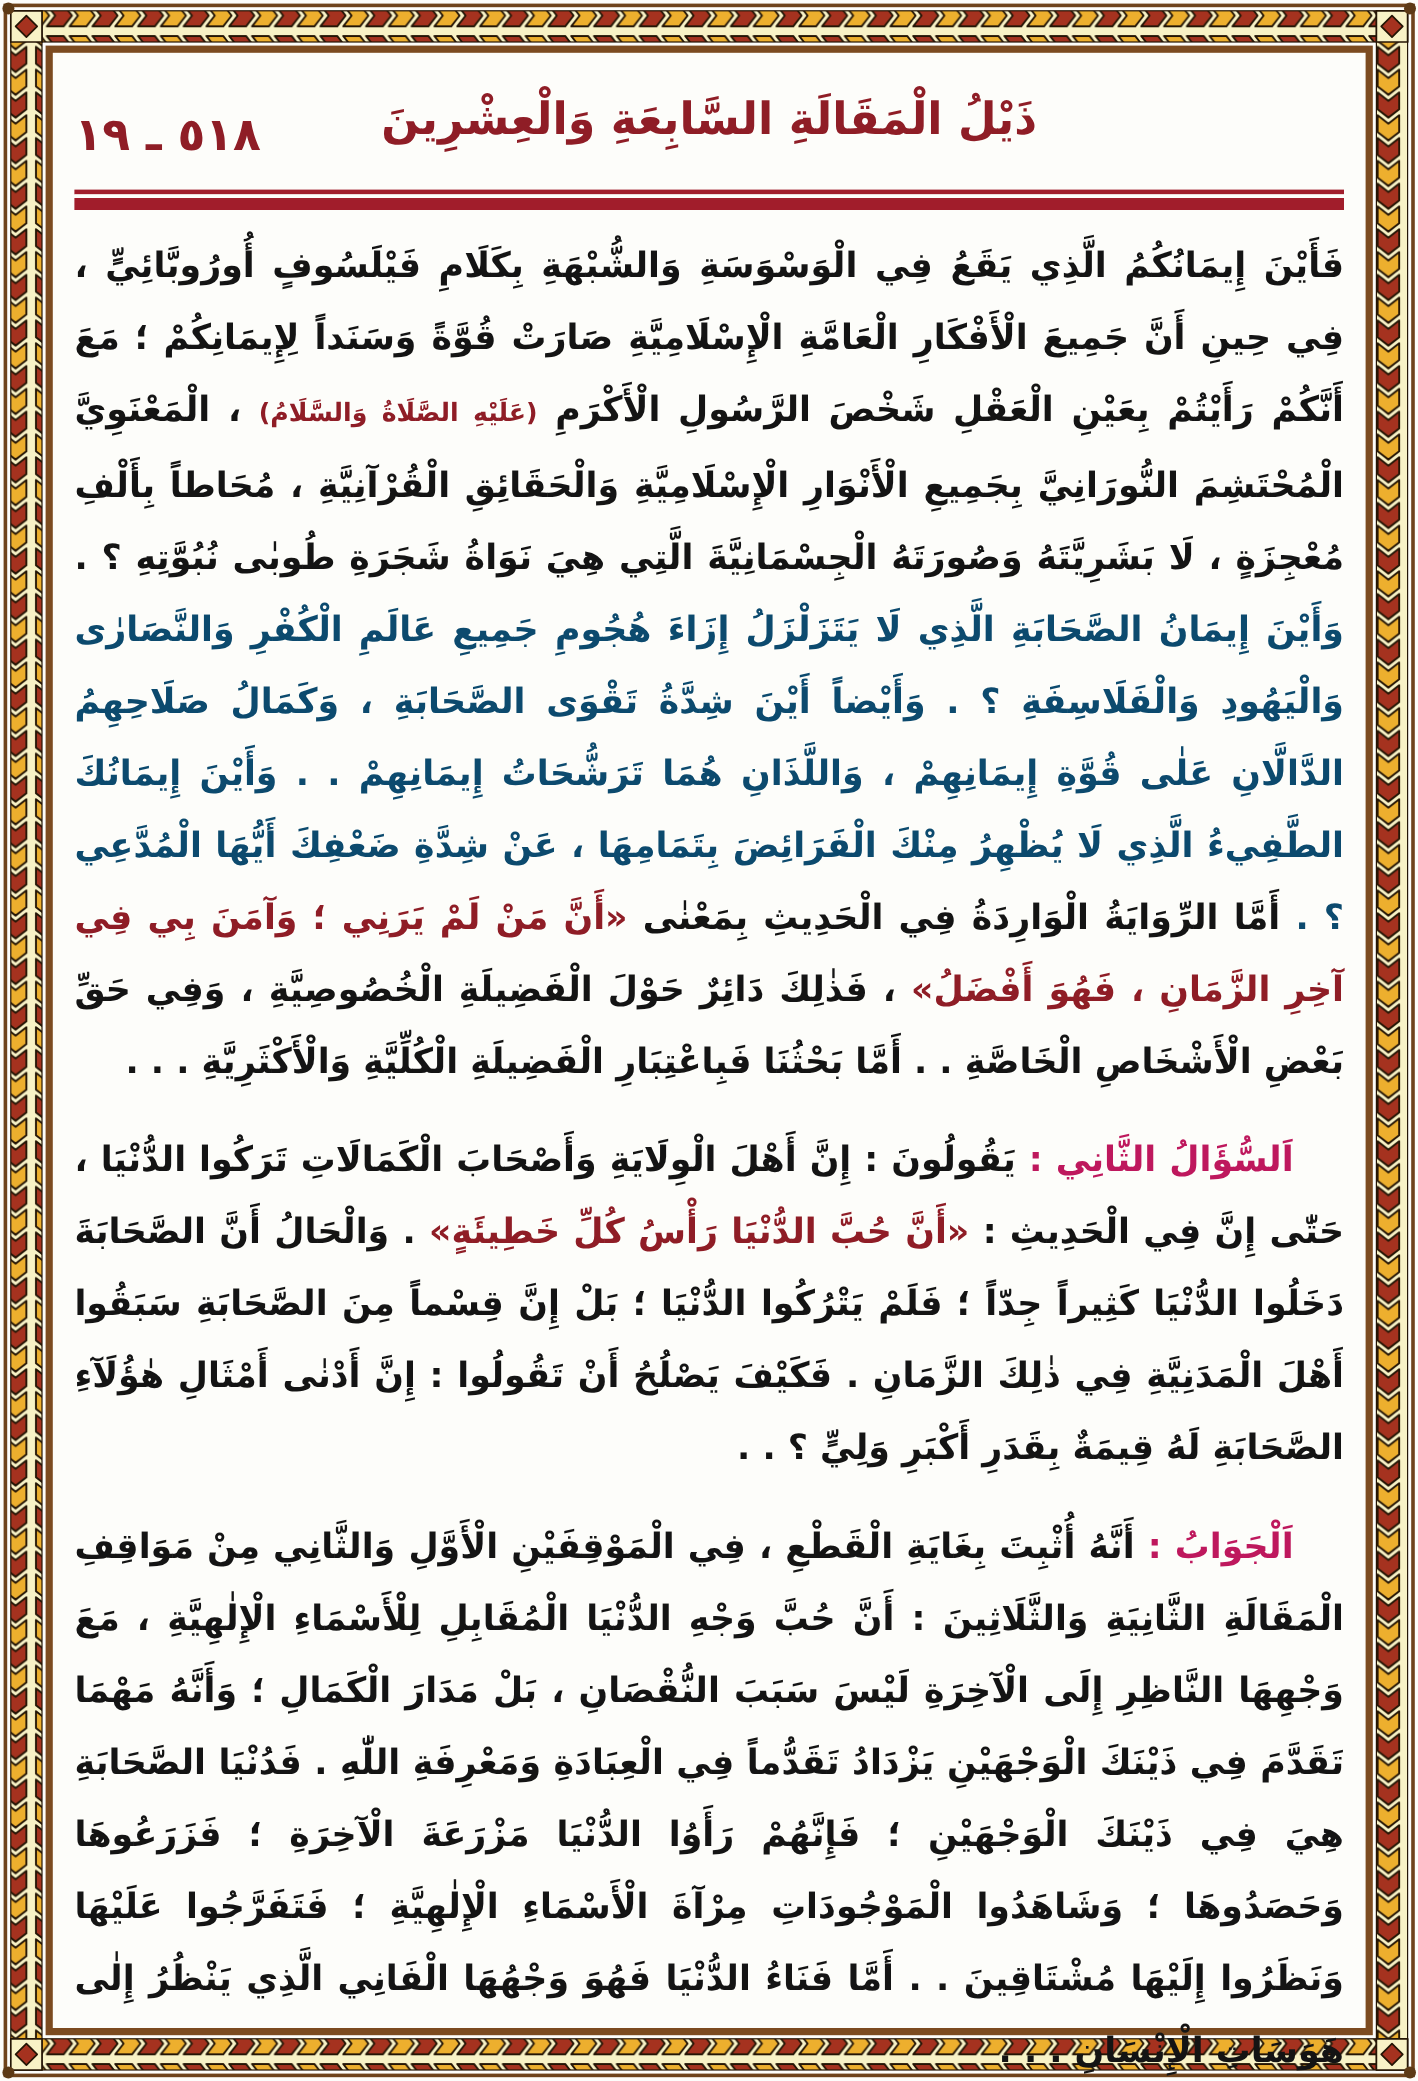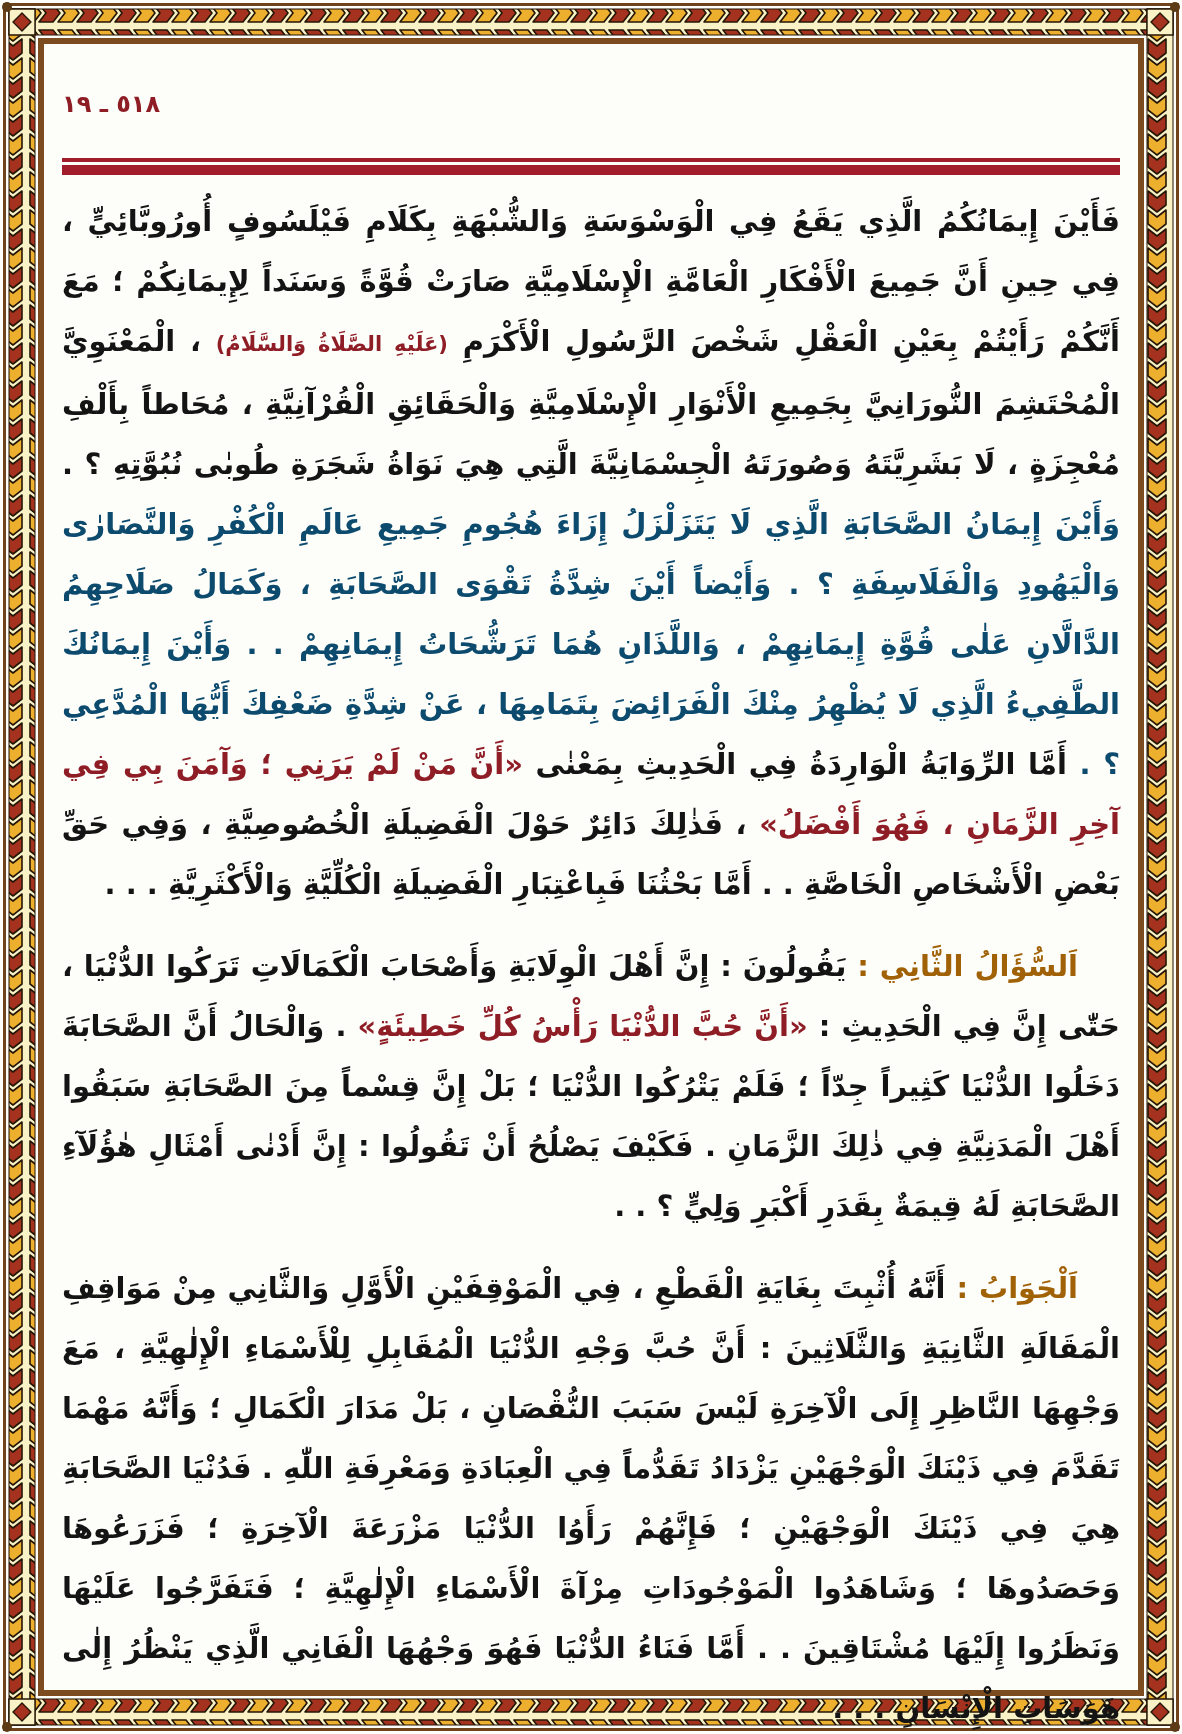--- a/index.html
+++ b/index.html
@@ -12,21 +12,21 @@
   }
   .frame{position:absolute; inset:0; width:1182px; height:1734px; pointer-events:none;}
   .content{
     position:absolute;
     left:62px; right:62px; top:52px; bottom:52px;
     direction:rtl;
   }
   header{position:relative; height:100px;}
   .page-number{
     position:absolute; left:0; top:38px;
-    font-size:24px; font-weight:bold;
+    font-size:38px; font-weight:bold;
     color:#8f1d26;
     letter-spacing:2px;
     font-family:"DejaVu Sans", sans-serif;
   }
   .title{
     position:absolute; right:50%; transform:translateX(50%);
     top:26px; margin:0;
     font-size:37px; font-weight:bold;
     color:#8f1d26;
     white-space:nowrap;
@@ -40,21 +40,21 @@
     margin-top:16px;
     font-size:29px; font-weight:bold;
     line-height:60px;
     color:#141414;
     text-align:justify;
     font-family:"DejaVu Sans", sans-serif;
   }
   .body-text p{margin:0 0 22px 0;}
   .body-text p.indent{text-indent:42px;}
   .red{color:#0c4a6e;}
-  .label{color:#a16207;}
+  .label{color:#be185d;}
   .quote{color:#8f1d26;}
   .salawat{
     color:#8f1d26;
     font-size:21px;
     font-weight:bold;
     white-space:nowrap;
   }
 </style>
 </head>
 <body>
@@ -102,20 +102,21 @@
       <circle cx="1175" cy="1727" r="5"></circle>
     </g>
 
     <rect x="41" y="41" width="1100" height="1652" fill="none" stroke="#7c4b20" stroke-width="6"></rect>
   </svg>
 
   <div class="content">
 
     <header>
       <div class="page-number">٥١٨ ـ ١٩</div>
+      <h1 class="title">ذَيْلُ الْمَقَالَةِ السَّابِعَةِ وَالْعِشْرِينَ</h1>
     </header>
 
     <div class="rule">
       <div class="rule-thin"></div>
       <div class="rule-gap"></div>
       <div class="rule-thick"></div>
     </div>
 
     <main class="body-text">
         <p class=""><span class="">فَأَيْنَ إِيمَانُكُمُ الَّذِي يَقَعُ فِي الْوَسْوَسَةِ وَالشُّبْهَةِ بِكَلَامِ فَيْلَسُوفٍ أُورُوبَّائِيٍّ ، فِي حِينِ أَنَّ جَمِيعَ الْأَفْكَارِ الْعَامَّةِ الْإِسْلَامِيَّةِ صَارَتْ قُوَّةً وَسَنَداً لِإِيمَانِكُمْ ؛ مَعَ أَنَّكُمْ رَأَيْتُمْ بِعَيْنِ الْعَقْلِ شَخْصَ الرَّسُولِ الْأَكْرَمِ </span><span class="salawat">(عَلَيْهِ الصَّلَاةُ وَالسَّلَامُ)</span><span class=""> ، الْمَعْنَوِيَّ الْمُحْتَشِمَ النُّورَانِيَّ بِجَمِيعِ الْأَنْوَارِ الْإِسْلَامِيَّةِ وَالْحَقَائِقِ الْقُرْآنِيَّةِ ، مُحَاطاً بِأَلْفِ مُعْجِزَةٍ ، لَا بَشَرِيَّتَهُ وَصُورَتَهُ الْجِسْمَانِيَّةَ الَّتِي هِيَ نَوَاةُ شَجَرَةِ طُوبٰى نُبُوَّتِهِ ؟ . </span><span class="red">وَأَيْنَ إِيمَانُ الصَّحَابَةِ الَّذِي لَا يَتَزَلْزَلُ إِزَاءَ هُجُومِ جَمِيعِ عَالَمِ الْكُفْرِ وَالنَّصَارٰى وَالْيَهُودِ وَالْفَلَاسِفَةِ ؟ . وَأَيْضاً أَيْنَ شِدَّةُ تَقْوَى الصَّحَابَةِ ، وَكَمَالُ صَلَاحِهِمُ الدَّالَّانِ عَلٰى قُوَّةِ إِيمَانِهِمْ ، وَاللَّذَانِ هُمَا تَرَشُّحَاتُ إِيمَانِهِمْ . . وَأَيْنَ إِيمَانُكَ الطَّفِيءُ الَّذِي لَا يُظْهِرُ مِنْكَ الْفَرَائِضَ بِتَمَامِهَا ، عَنْ شِدَّةِ ضَعْفِكَ أَيُّهَا الْمُدَّعِي ؟ . </span><span class="">أَمَّا الرِّوَايَةُ الْوَارِدَةُ فِي الْحَدِيثِ بِمَعْنٰى </span><span class="quote">«أَنَّ مَنْ لَمْ يَرَنِي ؛ وَآمَنَ بِي فِي آخِرِ الزَّمَانِ ، فَهُوَ أَفْضَلُ»</span><span class=""> ، فَذٰلِكَ دَائِرٌ حَوْلَ الْفَضِيلَةِ الْخُصُوصِيَّةِ ، وَفِي حَقِّ بَعْضِ الْأَشْخَاصِ الْخَاصَّةِ . . أَمَّا بَحْثُنَا فَبِاعْتِبَارِ الْفَضِيلَةِ الْكُلِّيَّةِ وَالْأَكْثَرِيَّةِ . . .</span></p>

